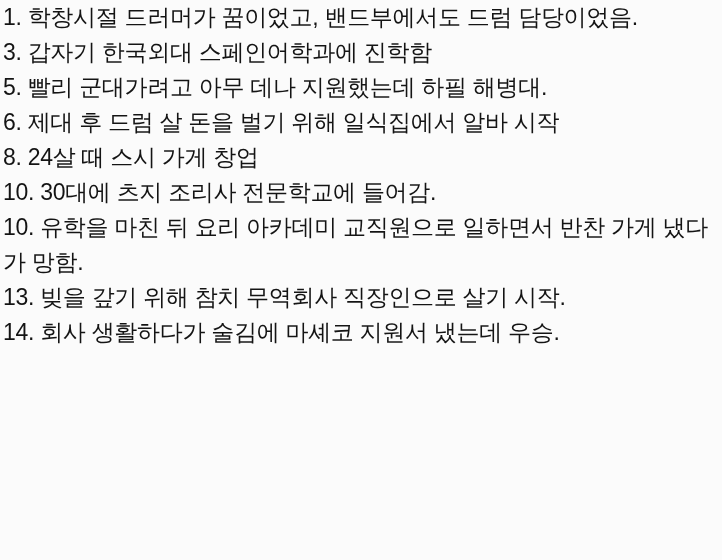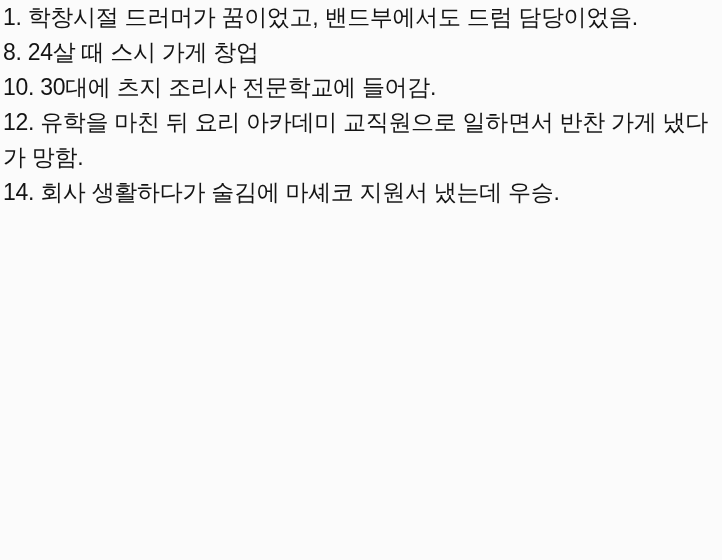--- a/index.html
+++ b/index.html
@@ -26,17 +26,21 @@
   .doc p {
     margin: 0;
     padding: 0;
   }
 </style>
 </head>
 <body>
 
 <div class="doc">
   <p>1. 학창시절 드러머가 꿈이었고, 밴드부에서도 드럼 담당이었음.</p>
+  <p>3. 갑자기 한국외대 스페인어학과에 진학함</p>
+  <p>5. 빨리 군대가려고 아무 데나 지원했는데 하필 해병대.</p>
+  <p>6. 제대 후 드럼 살 돈을 벌기 위해 일식집에서 알바 시작</p>
   <p>8. 24살 때 스시 가게 창업</p>
   <p>10. 30대에 츠지 조리사 전문학교에 들어감.</p>
-  <p>12. 유학을 마친 뒤 요리 아카데미 교직원으로 일하면서 반찬 가게 냈다가 망함.</p>
+  <p>10. 유학을 마친 뒤 요리 아카데미 교직원으로 일하면서 반찬 가게 냈다가 망함.</p>
+  <p>13. 빚을 갚기 위해 참치 무역회사 직장인으로 살기 시작.</p>
   <p>14. 회사 생활하다가 술김에 마셰코 지원서 냈는데 우승.</p>
 </div>
 
 </body></html>

